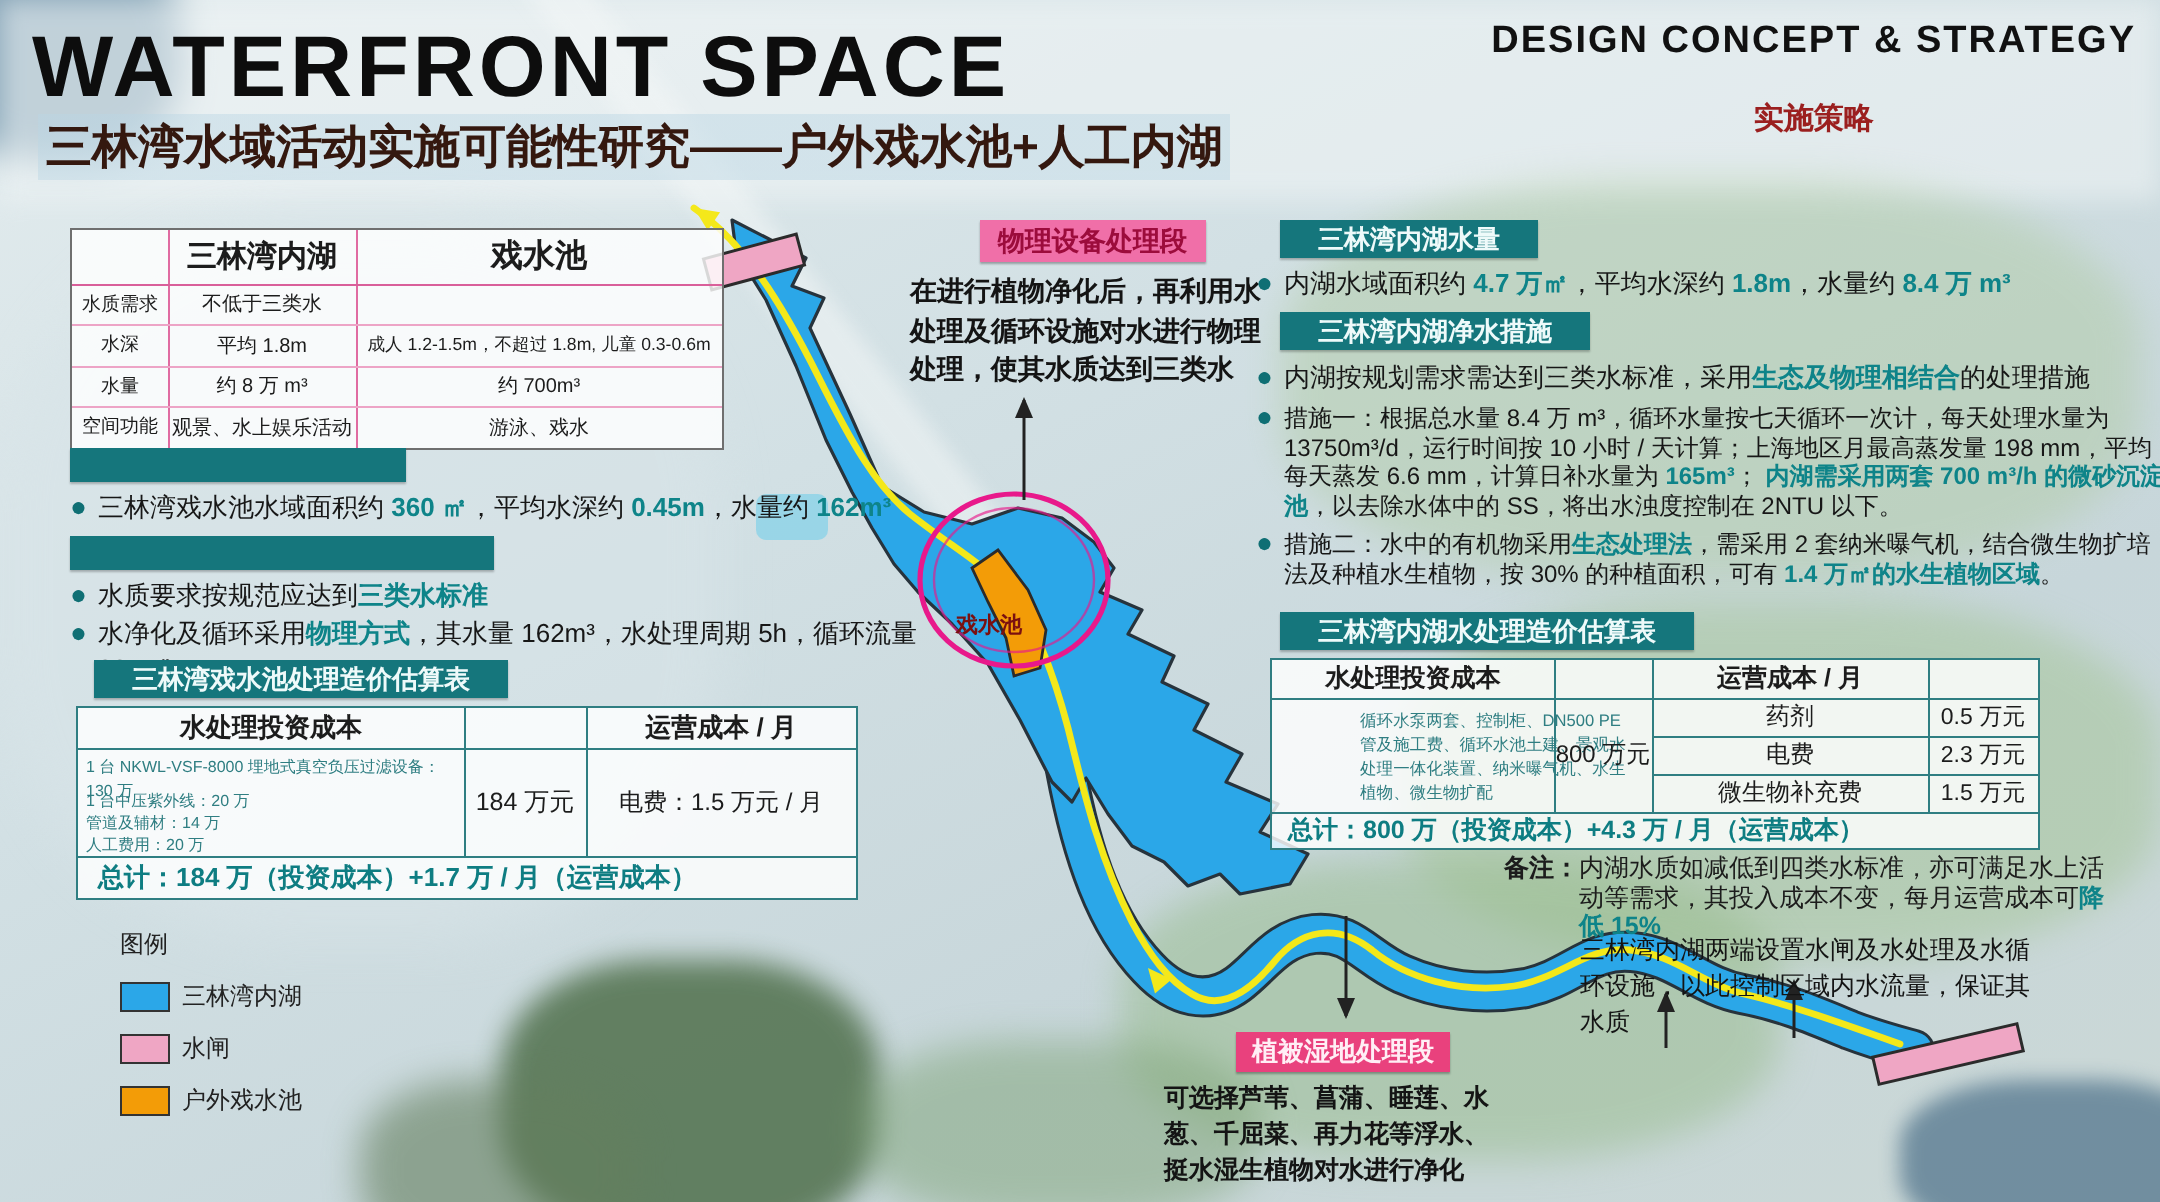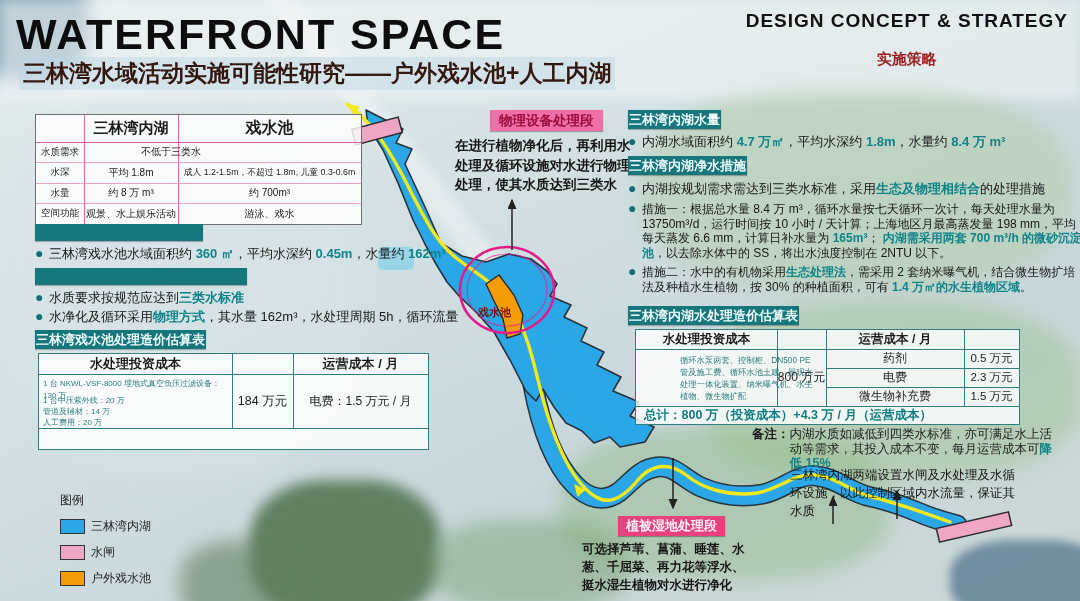--- a/index.html
+++ b/index.html
@@ -11,21 +11,21 @@
   
   .title{left:16px;top:10px;font-size:43px;font-weight:bold;letter-spacing:2px;color:#0d0d0d;}
   .subtitle{left:19px;top:57px;font-size:23px;font-weight:bold;color:#34180f;
     background:linear-gradient(rgba(186,214,228,.45),rgba(186,214,228,.45));padding:1px 4px;}
   .corner{right:12px;top:10px;text-align:center;}
   .corner .en{font-size:19px;font-weight:bold;color:#111;letter-spacing:1px;}
   .corner .cn{font-size:15px;font-weight:bold;color:#9b1f1f;margin-top:18px;}
   
   .tealbar{position:absolute;background:#15767c;box-shadow:0 1px 1px rgba(0,0,0,.25);}
   .tealhead{position:absolute;background:#15767c;color:#eefafa;font-weight:bold;font-size:13px;
-    line-height:19px;padding:0 1px;box-shadow:0 1px 1px rgba(0,0,0,.25);white-space:nowrap;}
+    line-height:19px;padding:0 19px;box-shadow:0 1px 1px rgba(0,0,0,.25);white-space:nowrap;margin-left:12px;}
   
   .bullet{position:absolute;font-size:13px;line-height:1.42;color:#171717;padding-left:14px;}
   .bullet .dot{position:absolute;left:0;top:-1px;color:#0f6f74;font-size:14px;}
   .hl{color:#0e8489;font-weight:bold;}
   .small{font-size:12px;}
   
   .panel{position:absolute;background:rgba(255,255,255,.82);}
   .cell{position:absolute;display:flex;align-items:center;justify-content:center;text-align:center;}
   .vline,.hline{position:absolute;}
   .cmp{border:1.5px solid #6f6f6f;}
@@ -35,21 +35,21 @@
   .cost .vline{width:0;border-left:1.2px solid #2f7e82;}
   .cost .hline{height:0;border-top:1.2px solid #2f7e82;}
   .equip{color:#2f7e82;text-align:left;display:block;}
   .totalrow{color:#0e7d82;font-weight:bold;display:flex;align-items:center;}
   
   .badge1{position:absolute;background:#f06fa8;color:#9c0c3c;font-weight:bold;font-size:13.5px;
     line-height:21px;padding:0 9px;box-shadow:0 1px 1px rgba(0,0,0,.3);}
   .badge2{position:absolute;background:#e9417d;color:#ffeef5;font-weight:bold;font-size:13px;
     line-height:20px;padding:0 8px;box-shadow:0 1px 1px rgba(0,0,0,.3);}
   .maptext{position:absolute;font-size:13.5px;line-height:1.45;color:#141414;font-weight:bold;}
-  .legend{position:absolute;font-size:12px;color:#222;margin-top:28px;}
+  .legend{position:absolute;font-size:12px;color:#222;}
   .legend .row{display:flex;align-items:center;margin-top:9px;}
   .sw{width:23px;height:13px;border:1.5px solid #333;margin-right:6px;}
   .watermark{position:absolute;right:4px;bottom:8px;font-size:27px;font-weight:bold;color:#fff;
     letter-spacing:1px;
     text-shadow:-2px -2px 0 #1a1a1a,2px -2px 0 #1a1a1a,-2px 2px 0 #1a1a1a,2px 2px 0 #1a1a1a,0 3px 3px rgba(0,0,0,.45);}
   svg{position:absolute;left:0;top:0;}
   .z2{z-index:2;}
 </style>
 </head>
 <body>
@@ -118,21 +118,21 @@
   <div class="panel cmp z2" style="left:35px;top:114px;width:325px;height:109px;">
     <div class="vline" style="left:48px;top:0;height:109px;"></div>
     <div class="vline" style="left:142px;top:0;height:109px;"></div>
     <div class="hline" style="left:0;top:27px;width:325px;border-top:1.5px solid #d95f9a;"></div>
     <div class="hline" style="left:0;top:47px;width:325px;"></div>
     <div class="hline" style="left:0;top:68px;width:325px;"></div>
     <div class="hline" style="left:0;top:88px;width:325px;"></div>
     <div class="cell" style="left:48px;top:0;width:94px;height:27px;font-size:15px;font-weight:bold;">三林湾内湖</div>
     <div class="cell" style="left:142px;top:0;width:183px;height:27px;font-size:16px;font-weight:bold;">戏水池</div>
     <div class="cell" style="left:0;top:27px;width:48px;height:20px;font-size:9.5px;">水质需求</div>
-    <div class="cell" style="left:48px;top:27px;width:94px;height:20px;font-size:10px;padding-left:40px;">不低于三类水</div>
+    <div class="cell" style="left:48px;top:27px;width:94px;height:20px;font-size:10px;">不低于三类水</div>
     <div class="cell" style="left:0;top:47px;width:48px;height:21px;font-size:9.5px;">水深</div>
     <div class="cell" style="left:48px;top:47px;width:94px;height:21px;font-size:10px;">平均 1.8m</div>
     <div class="cell" style="left:142px;top:47px;width:183px;height:21px;font-size:8.8px;">成人 1.2-1.5m，不超过 1.8m, 儿童 0.3-0.6m</div>
     <div class="cell" style="left:0;top:68px;width:48px;height:20px;font-size:9.5px;">水量</div>
     <div class="cell" style="left:48px;top:68px;width:94px;height:20px;font-size:10px;">约 8 万 m³</div>
     <div class="cell" style="left:142px;top:68px;width:183px;height:20px;font-size:10px;">约 700m³</div>
     <div class="cell" style="left:0;top:88px;width:48px;height:21px;font-size:9.5px;">空间功能</div>
     <div class="cell" style="left:48px;top:88px;width:94px;height:21px;font-size:10px;">观景、水上娱乐活动</div>
     <div class="cell" style="left:142px;top:88px;width:183px;height:21px;font-size:10px;">游泳、戏水</div>
   </div>
@@ -156,20 +156,21 @@
     <div class="hline" style="left:0;top:20px;width:389px;"></div>
     <div class="hline" style="left:0;top:74px;width:389px;"></div>
     <div class="cell" style="left:0;top:0;width:193px;height:20px;font-size:13px;font-weight:bold;">水处理投资成本</div>
     <div class="cell" style="left:254px;top:0;width:135px;height:20px;font-size:13px;font-weight:bold;">运营成本 / 月</div>
     <div class="equip abs" style="left:4px;top:24px;width:186px;font-size:8px;line-height:11.5px;">1 台 NKWL-VSF-8000 埋地式真空负压过滤设备：130 万</div>
     <div class="equip abs" style="left:4px;top:41px;width:186px;font-size:8px;line-height:11.5px;">1 台中压紫外线：20 万</div>
     <div class="equip abs" style="left:4px;top:52px;width:186px;font-size:8px;line-height:11.5px;">管道及辅材：14 万</div>
     <div class="equip abs" style="left:4px;top:63px;width:186px;font-size:8px;line-height:11.5px;">人工费用：20 万</div>
     <div class="cell" style="left:193px;top:20px;width:61px;height:54px;font-size:12.5px;">184 万元</div>
     <div class="cell" style="left:254px;top:20px;width:135px;height:54px;font-size:12px;">电费：1.5 万元 / 月</div>
+    <div class="totalrow abs" style="left:0;top:74px;width:389px;height:21px;font-size:13px;padding-left:10px;box-sizing:border-box;">总计：184 万（投资成本）+1.7 万 / 月（运营成本）</div>
   </div>
 
   <div class="legend z2" style="left:60px;top:464px;">
     <div>图例</div>
     <div class="row">
       <span class="sw" style="background:#2ba7e8;"></span>
       <span>三林湾内湖</span>
     </div>
     <div class="row">
       <span class="sw" style="background:#efa6c4;"></span>

